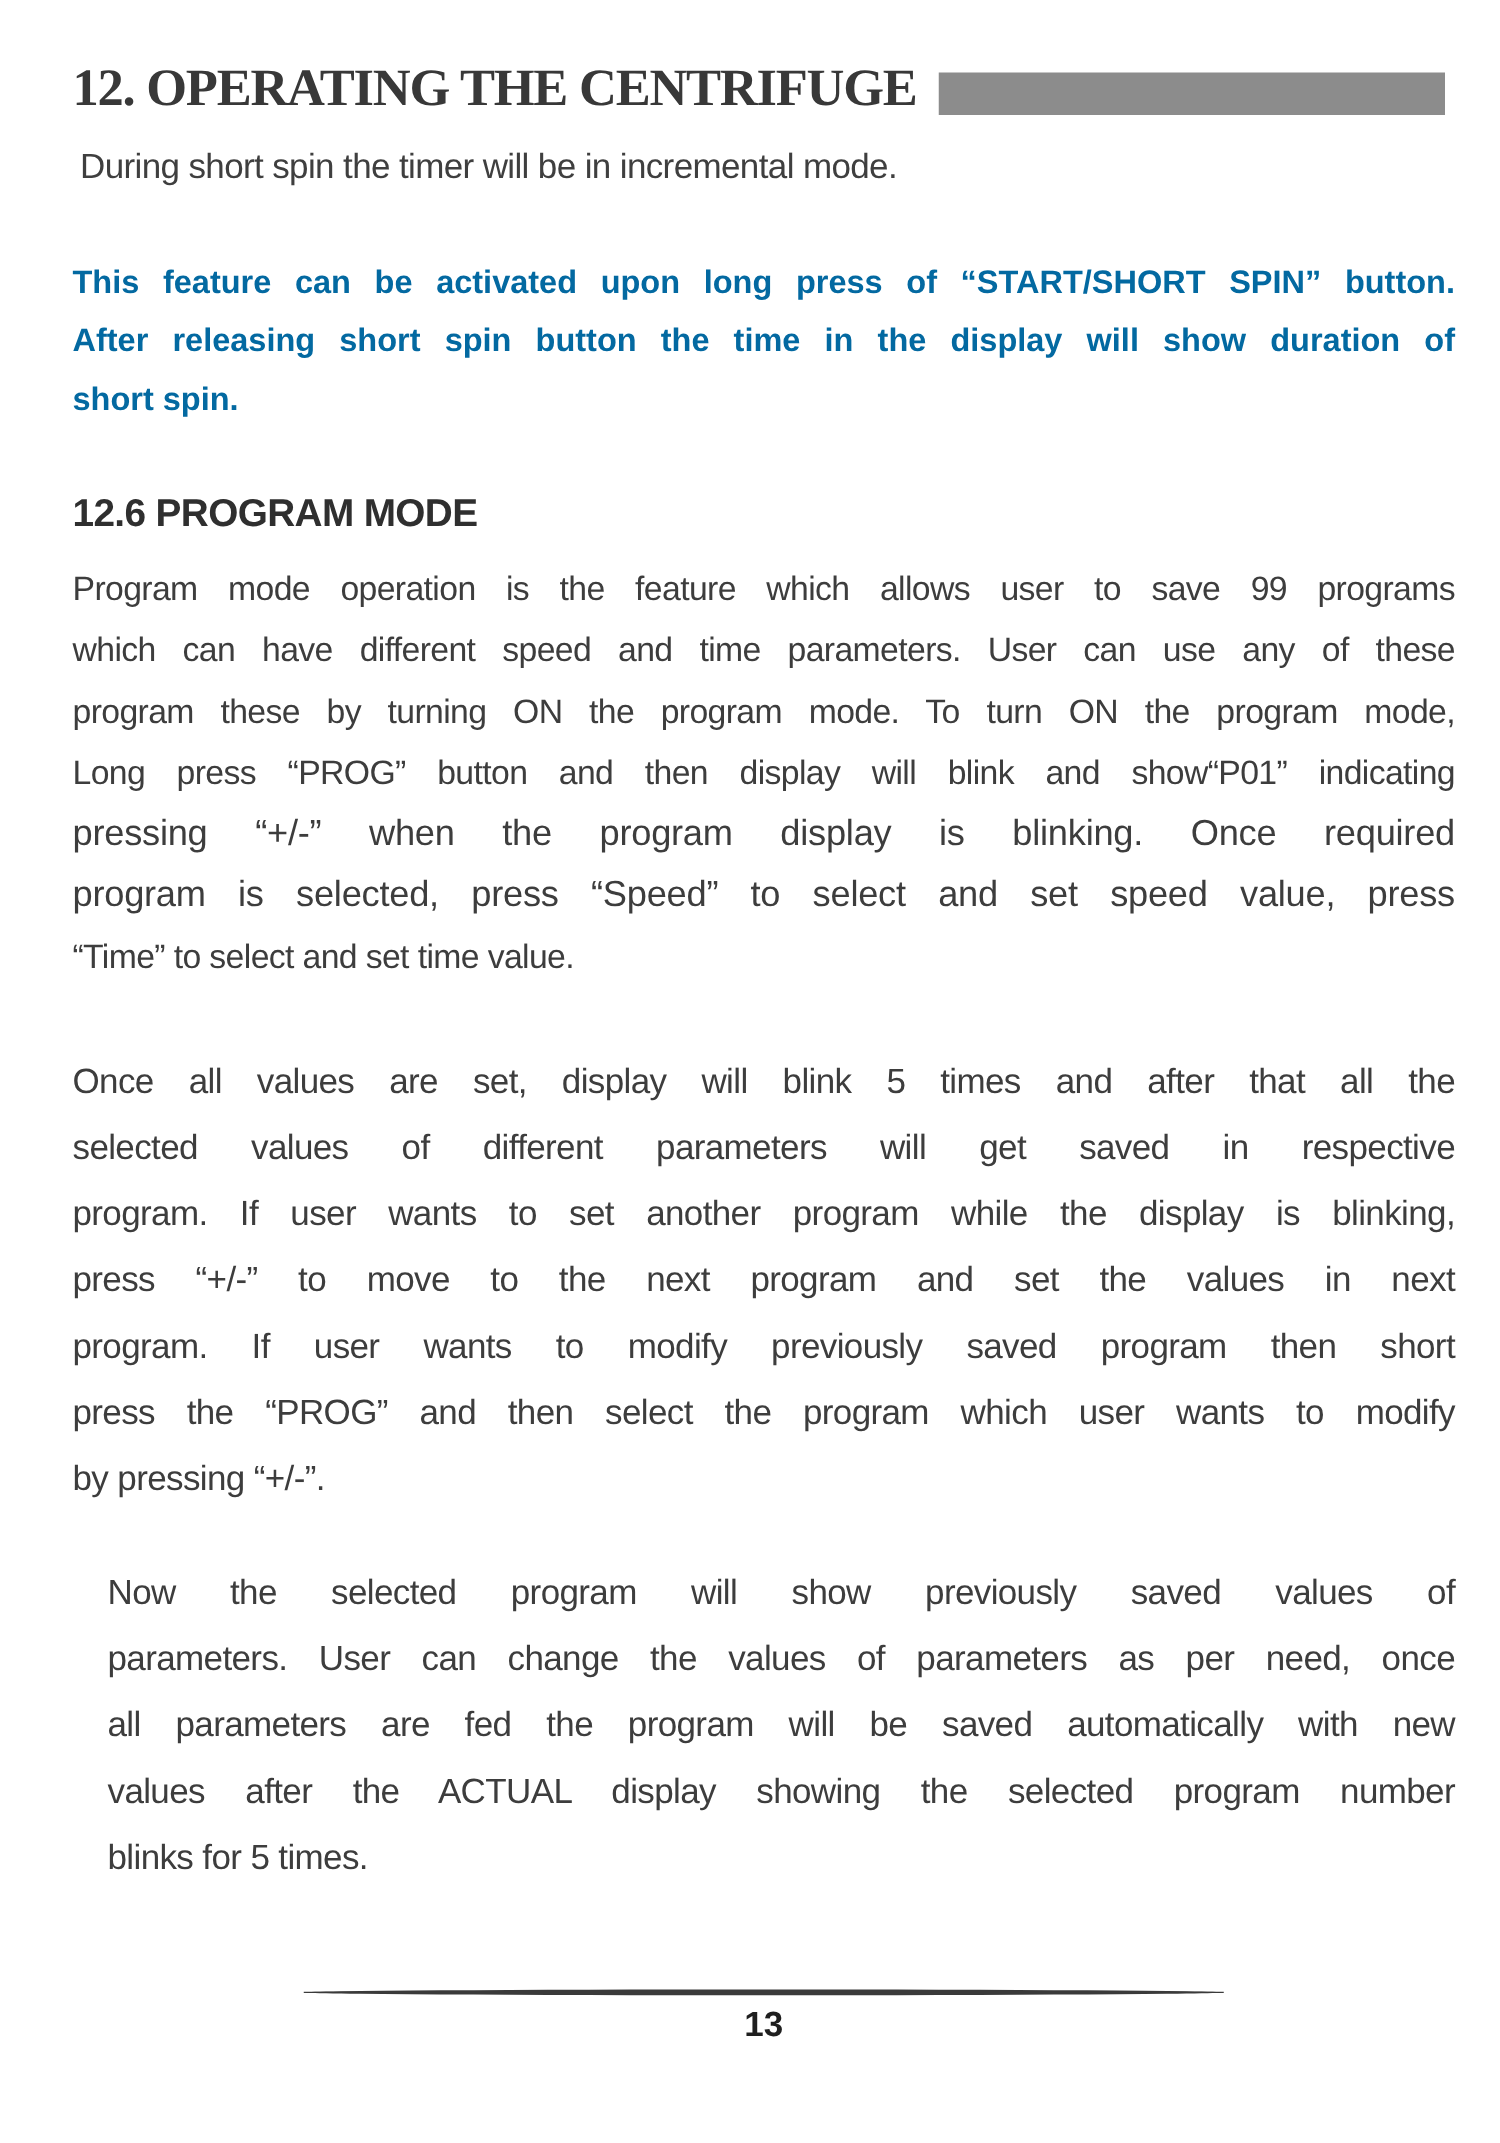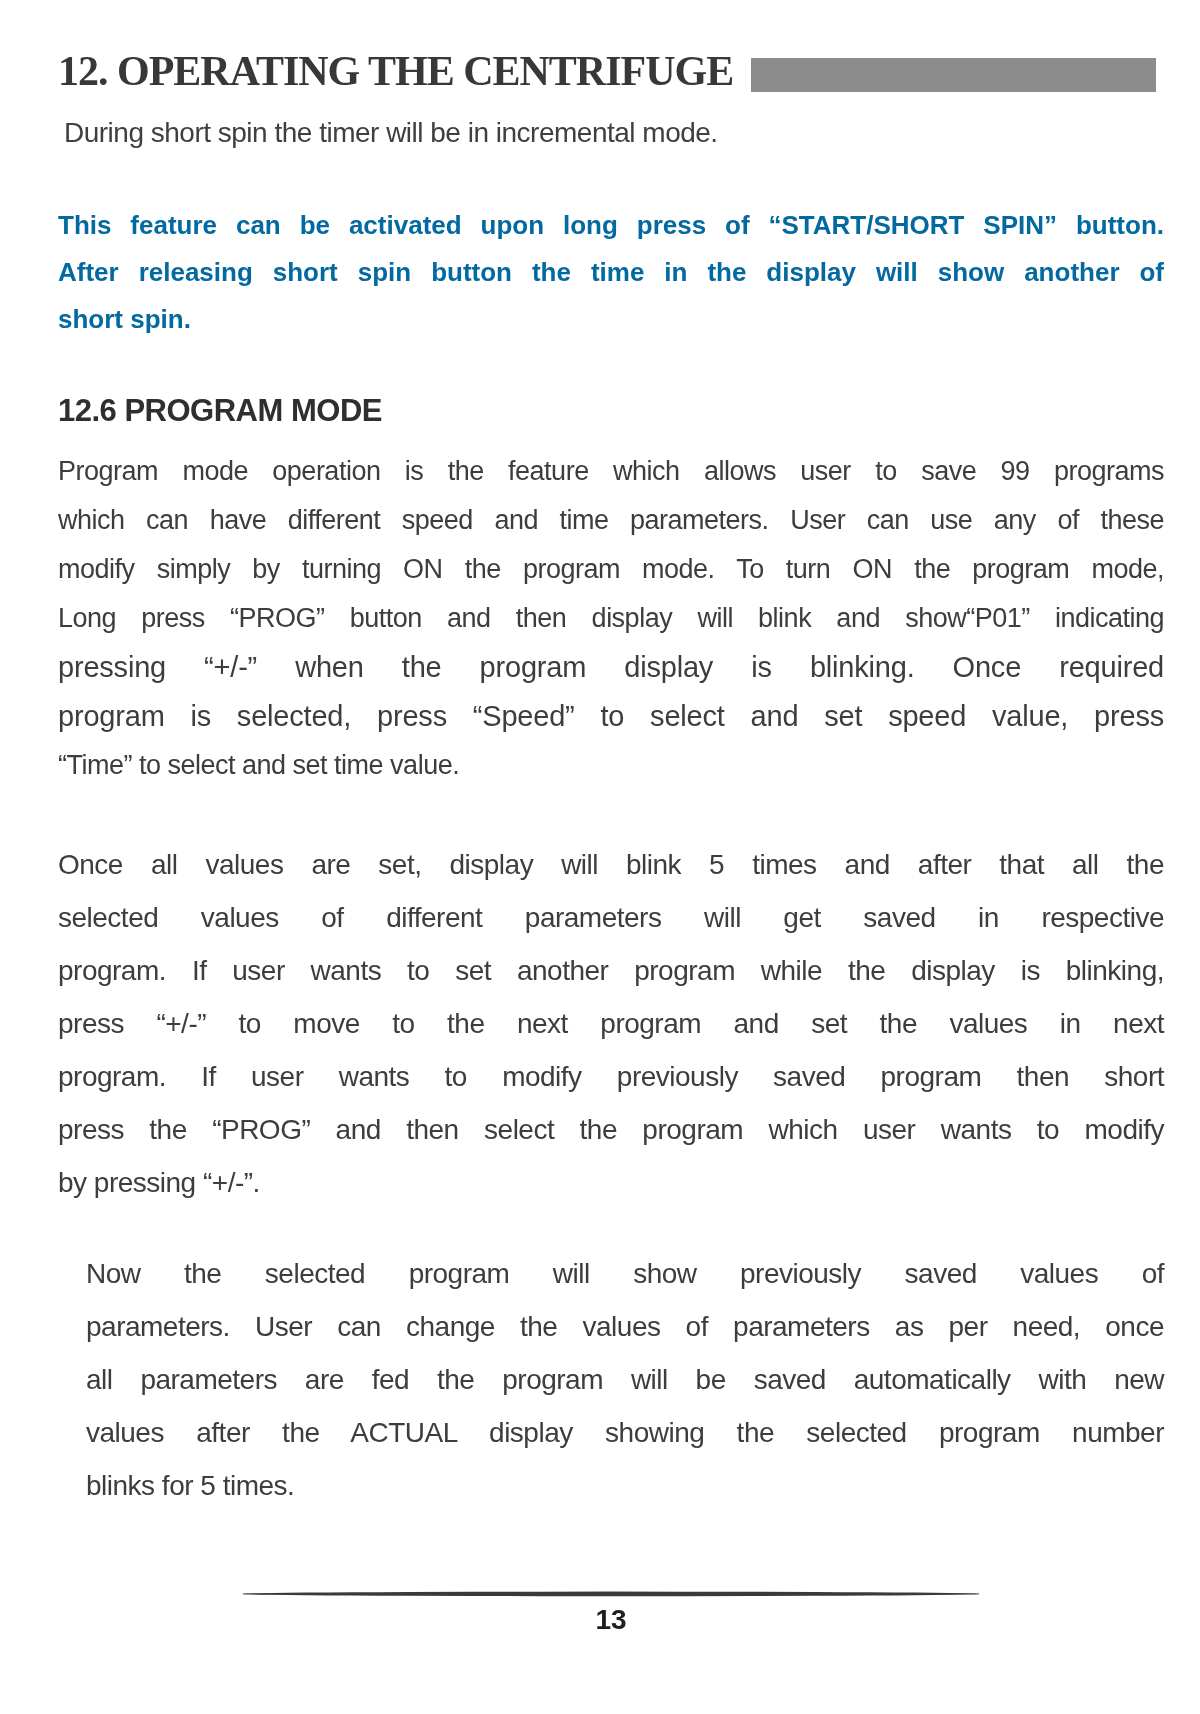--- a/index.html
+++ b/index.html
@@ -120,30 +120,30 @@
 
   <div class="title-row">
     <h1 class="doc-title">12. OPERATING THE CENTRIFUGE</h1>
     <div class="accent-bar"></div>
   </div>
 
   <div class="intro-line">During short spin the timer will be in incremental mode.</div>
 
   <div class="bold-note">
     <div class="jline">This feature can be activated upon long press of “START/SHORT SPIN” button.</div>
-    <div class="jline">After releasing short spin button the time in the display will show another of</div>
+    <div class="jline">After releasing short spin button the time in the display will show duration of</div>
     <div class="lline">short spin.</div>
   </div>
 
   <h2 class="section-heading">12.6 PROGRAM MODE</h2>
 
   <div class="para para1">
     <div class="jline">Program mode operation is the feature which allows user to save 99 programs</div>
     <div class="jline">which can have different speed and time  parameters. User can use any of these</div>
-    <div class="jline">modify simply by turning ON the program mode. To turn ON the program mode,</div>
+    <div class="jline">program these by turning ON the program mode. To turn ON the program mode,</div>
     <div class="jline">Long press “PROG” button and then display will blink and show“P01” indicating</div>
     <div class="jline big">pressing “+/-” when the program display is blinking. Once required</div>
     <div class="jline big">program is selected, press “Speed” to select and set speed value, press</div>
     <div class="lline">“Time” to select and set time value.</div>
   </div>
 
   <div class="para para2">
     <div class="jline">Once all values are set, display will blink 5 times and after that all the</div>
     <div class="jline">selected values of different parameters will get saved in respective</div>
     <div class="jline">program. If user wants to set another program while the display is blinking,</div>

